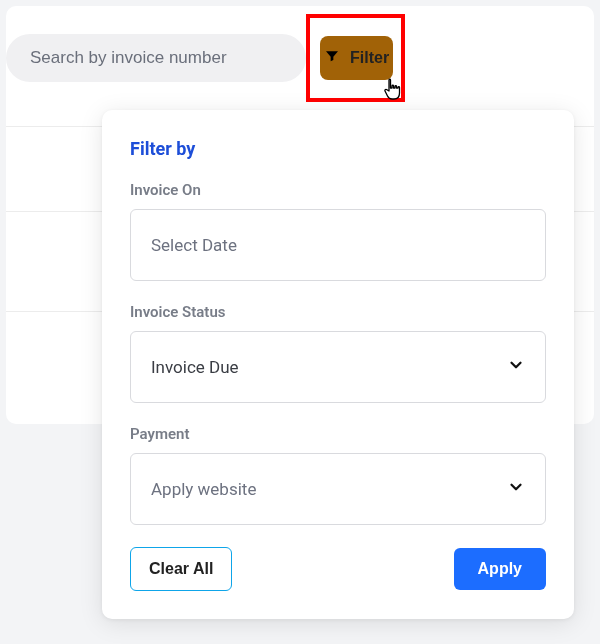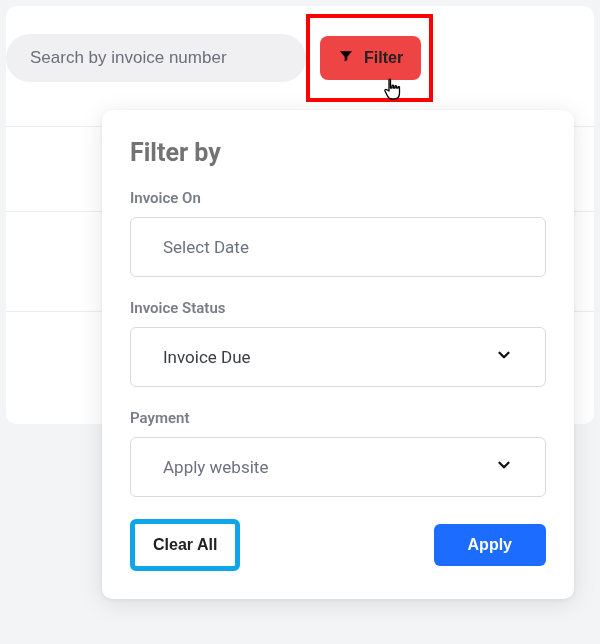--- a/index.html
+++ b/index.html
@@ -54,25 +54,25 @@
       width: 100%;
     }
     .search-pill input::placeholder {
       color: #6a6f7b;
     }
     .filter-trigger-wrap {
       position: relative;
       display: inline-flex;
     }
     .filter-button {
-      background: #ef4444;
+      background: #a16207;
       border: none;
       border-radius: 8px;
       height: 44px;
-      padding: 0 18px;
+      padding: 0 4px;
       display: inline-flex;
       align-items: center;
       gap: 10px;
       font-size: 16px;
       font-weight: 600;
       color: #222;
       cursor: pointer;
     }
     .highlight-box {
       position: absolute;
@@ -111,40 +111,40 @@
       position: absolute;
       top: 104px;
       left: 96px;
       width: 472px;
       background: #ffffff;
       border-radius: 10px;
       box-shadow: 0 4px 24px rgba(0,0,0,0.10), 0 1px 4px rgba(0,0,0,0.06);
       padding: 28px 28px 28px 28px;
     }
     .filter-title {
-      font-size: 25px;
+      font-size: 18px;
       font-weight: 700;
-      color: #737373;
+      color: #1d4ed8;
       margin-bottom: 22px;
     }
     .filter-group {
       margin-bottom: 22px;
     }
     .filter-label {
       font-size: 15px;
       font-weight: 600;
       color: #787d88;
       margin-bottom: 10px;
       display: block;
     }
     .field-box {
       border: 1px solid #d9dade;
       border-radius: 6px;
-      height: 60px;
-      padding: 0 32px;
+      height: 72px;
+      padding: 0 20px;
       display: flex;
       align-items: center;
       justify-content: space-between;
       font-size: 17px;
       color: #3a3d44;
       cursor: pointer;
       background: #ffffff;
     }
     .field-box.placeholder {
       color: #6d7280;
@@ -153,33 +153,33 @@
       flex-shrink: 0;
     }
     .footer-row {
       display: flex;
       justify-content: space-between;
       align-items: center;
       margin-top: 8px;
     }
     .btn-clear {
       background: #ffffff;
-      border: 5px solid #0ea5e9;
+      border: 1px solid #0ea5e9;
       border-radius: 6px;
       padding: 12px 18px;
       font-size: 16px;
       font-weight: 600;
       color: #222;
       cursor: pointer;
     }
     .btn-apply {
       background: #1c6dff;
       border: none;
       border-radius: 6px;
-      padding: 12px 34px;
+      padding: 12px 24px;
       font-size: 16px;
       font-weight: 600;
       color: #ffffff;
       cursor: pointer;
     }
   </style>
 </head>
 <body>
 
 <div class="page-frame">

